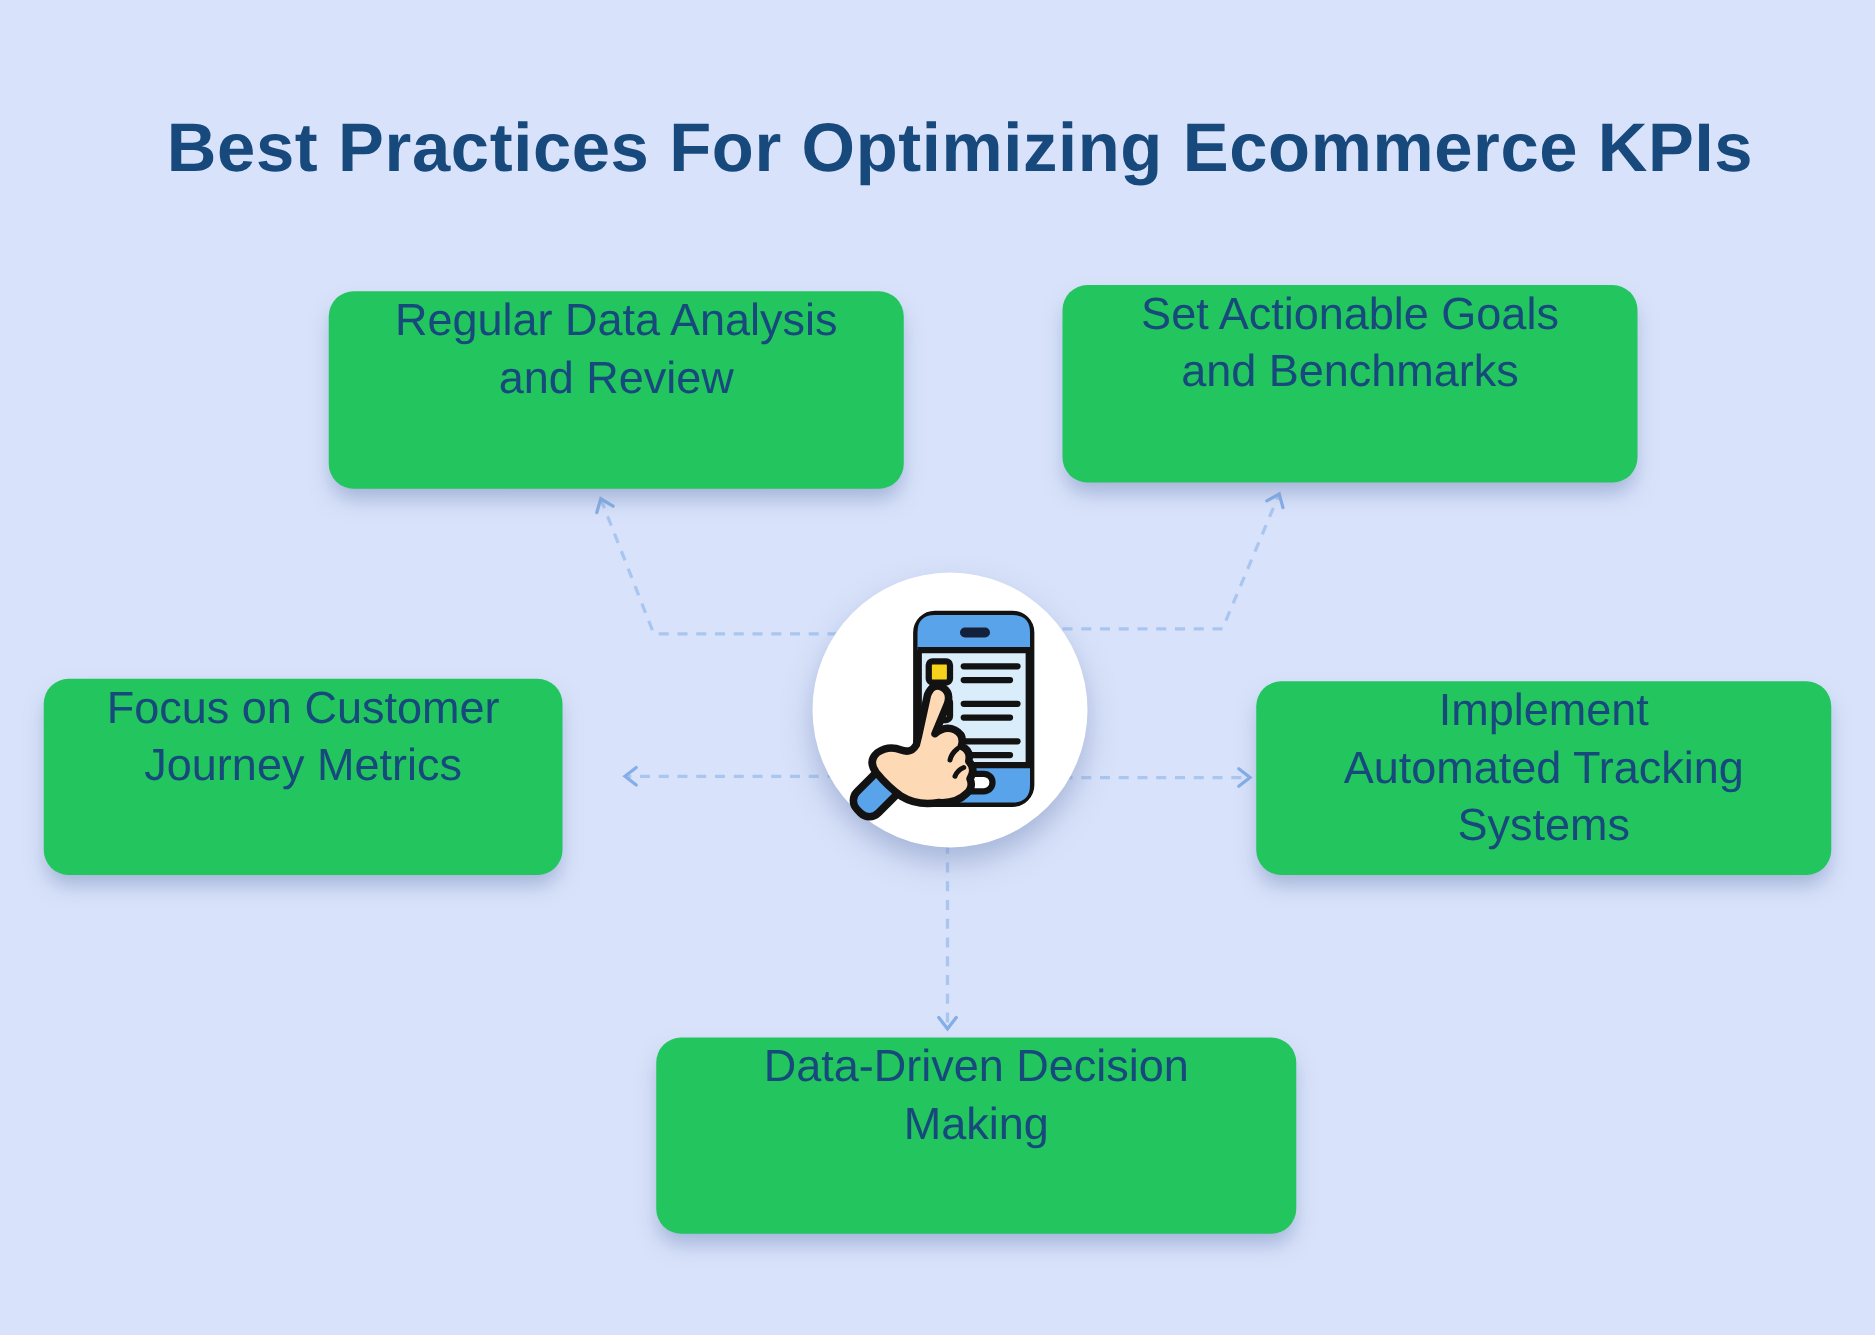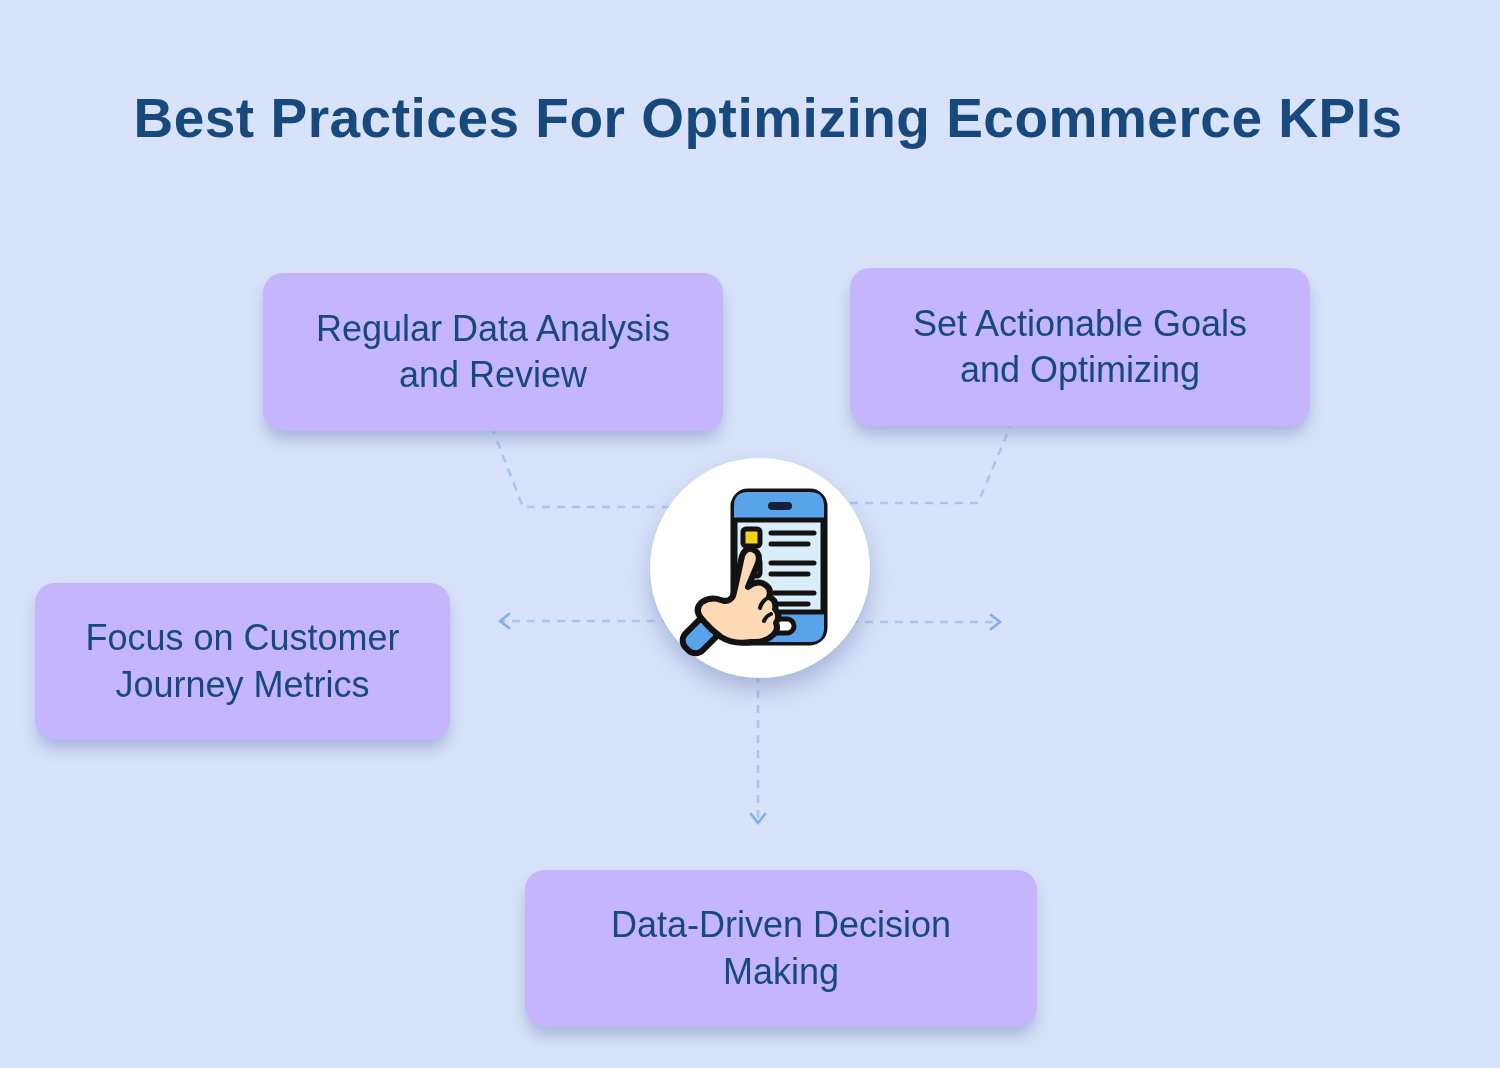--- a/index.html
+++ b/index.html
@@ -20,28 +20,27 @@
     font-weight:700;
     letter-spacing:.5px;
     color:#17497c;
   }
   .connectors{
     position:absolute;
     inset:0;
   }
   .card{
     position:absolute;
-    background:#c4b5fd;
+    background:#22c55e;
     border-radius:20px;
     box-shadow:0 10px 16px -2px rgba(122,143,190,.55);
     display:flex;
-    align-items:center;
+    align-items:flex-start;
     justify-content:center;
     text-align:center;
-    margin-top:40px;
   }
   .card-label{
     color:#17497c;
     font-size:36px;
     line-height:1.28;
     white-space:pre-line;
   }
   .card-top-left   {left:263px; top:233px; width:460px; height:158px;}
   .card-top-right  {left:850px; top:228px; width:460px; height:158px;}
   .card-mid-left   {left:35px;  top:543px; width:415px; height:157px;}
@@ -122,24 +121,29 @@
       </g>
     </svg>
   </div>
 
   <div class="card card-top-left">
     <span class="card-label">Regular Data Analysis
 and Review</span>
   </div>
   <div class="card card-top-right">
     <span class="card-label">Set Actionable Goals
-and Optimizing</span>
+and Benchmarks</span>
   </div>
   <div class="card card-mid-left">
     <span class="card-label">Focus on Customer
 Journey Metrics</span>
+  </div>
+  <div class="card card-mid-right">
+    <span class="card-label">Implement
+Automated Tracking
+Systems</span>
   </div>
   <div class="card card-bottom">
     <span class="card-label">Data-Driven Decision
 Making</span>
   </div>
 
 </div>
 
 </body></html>

